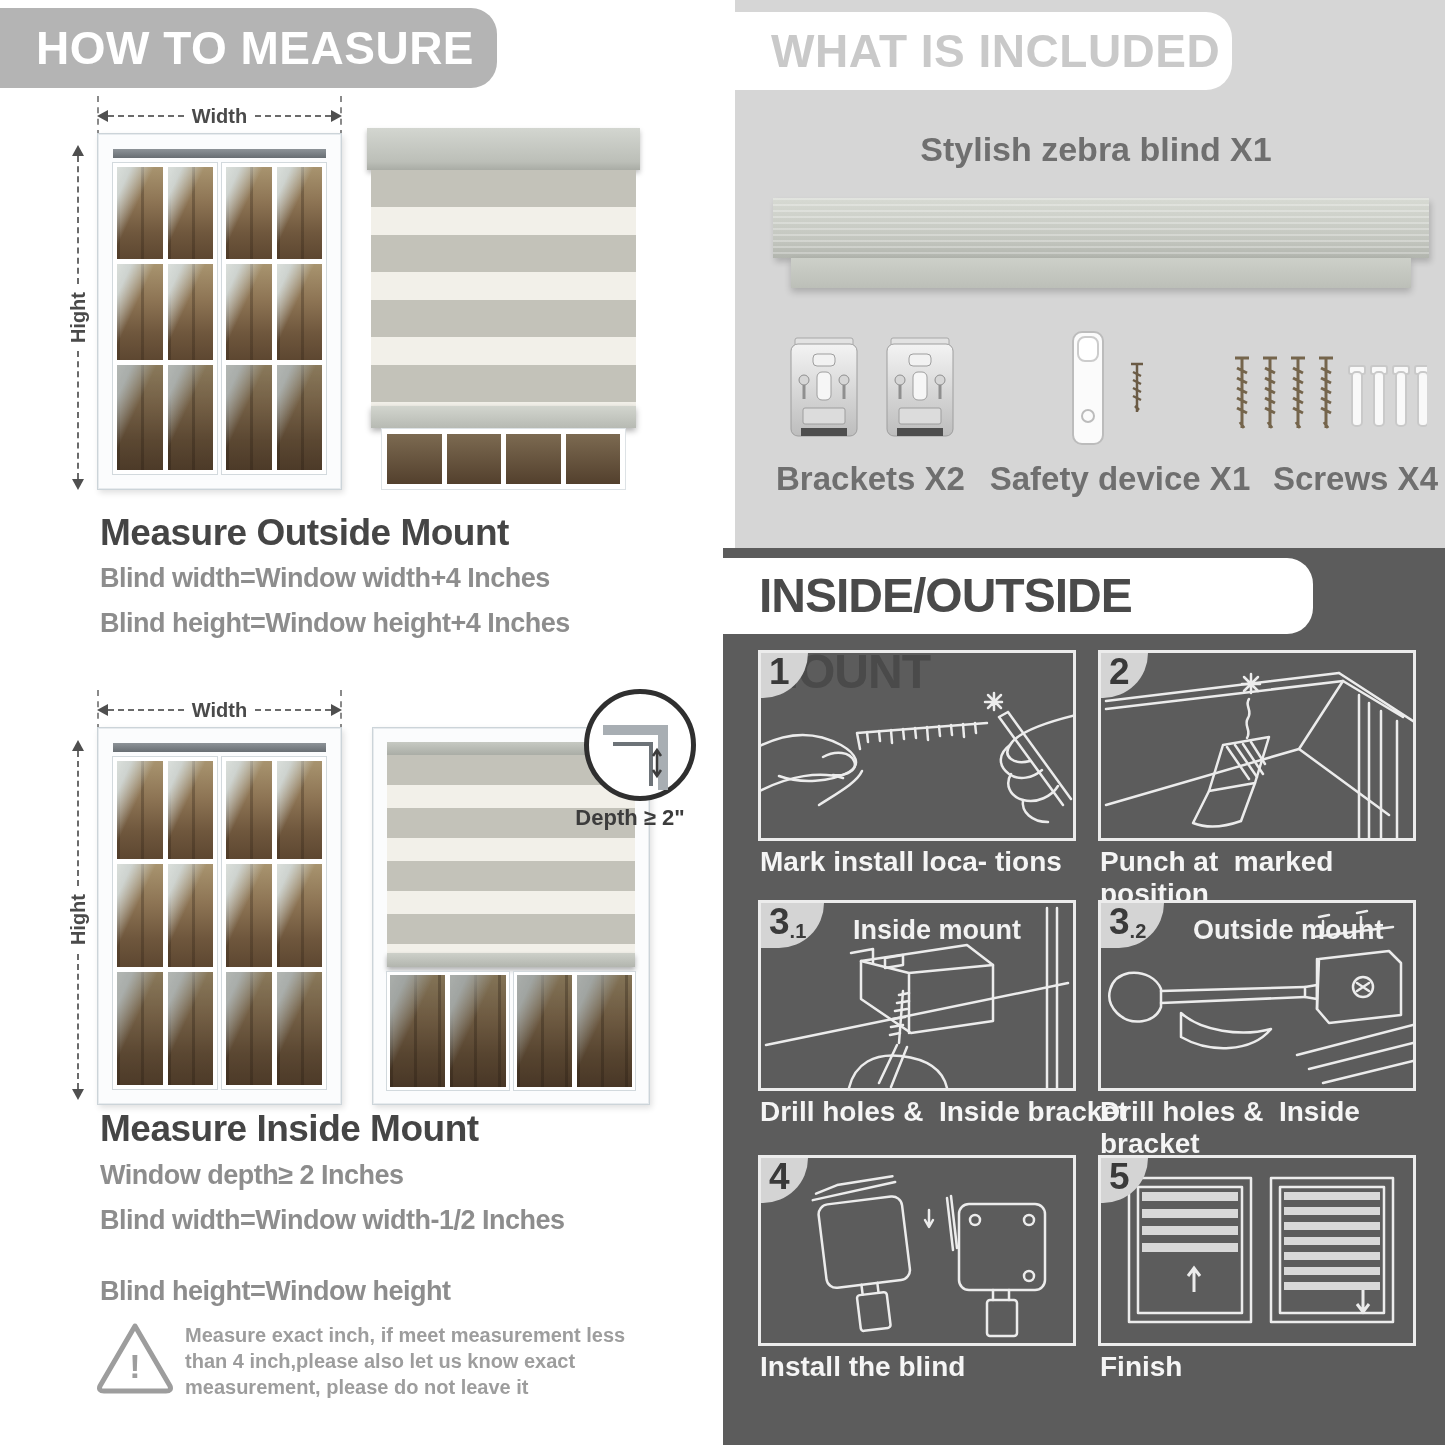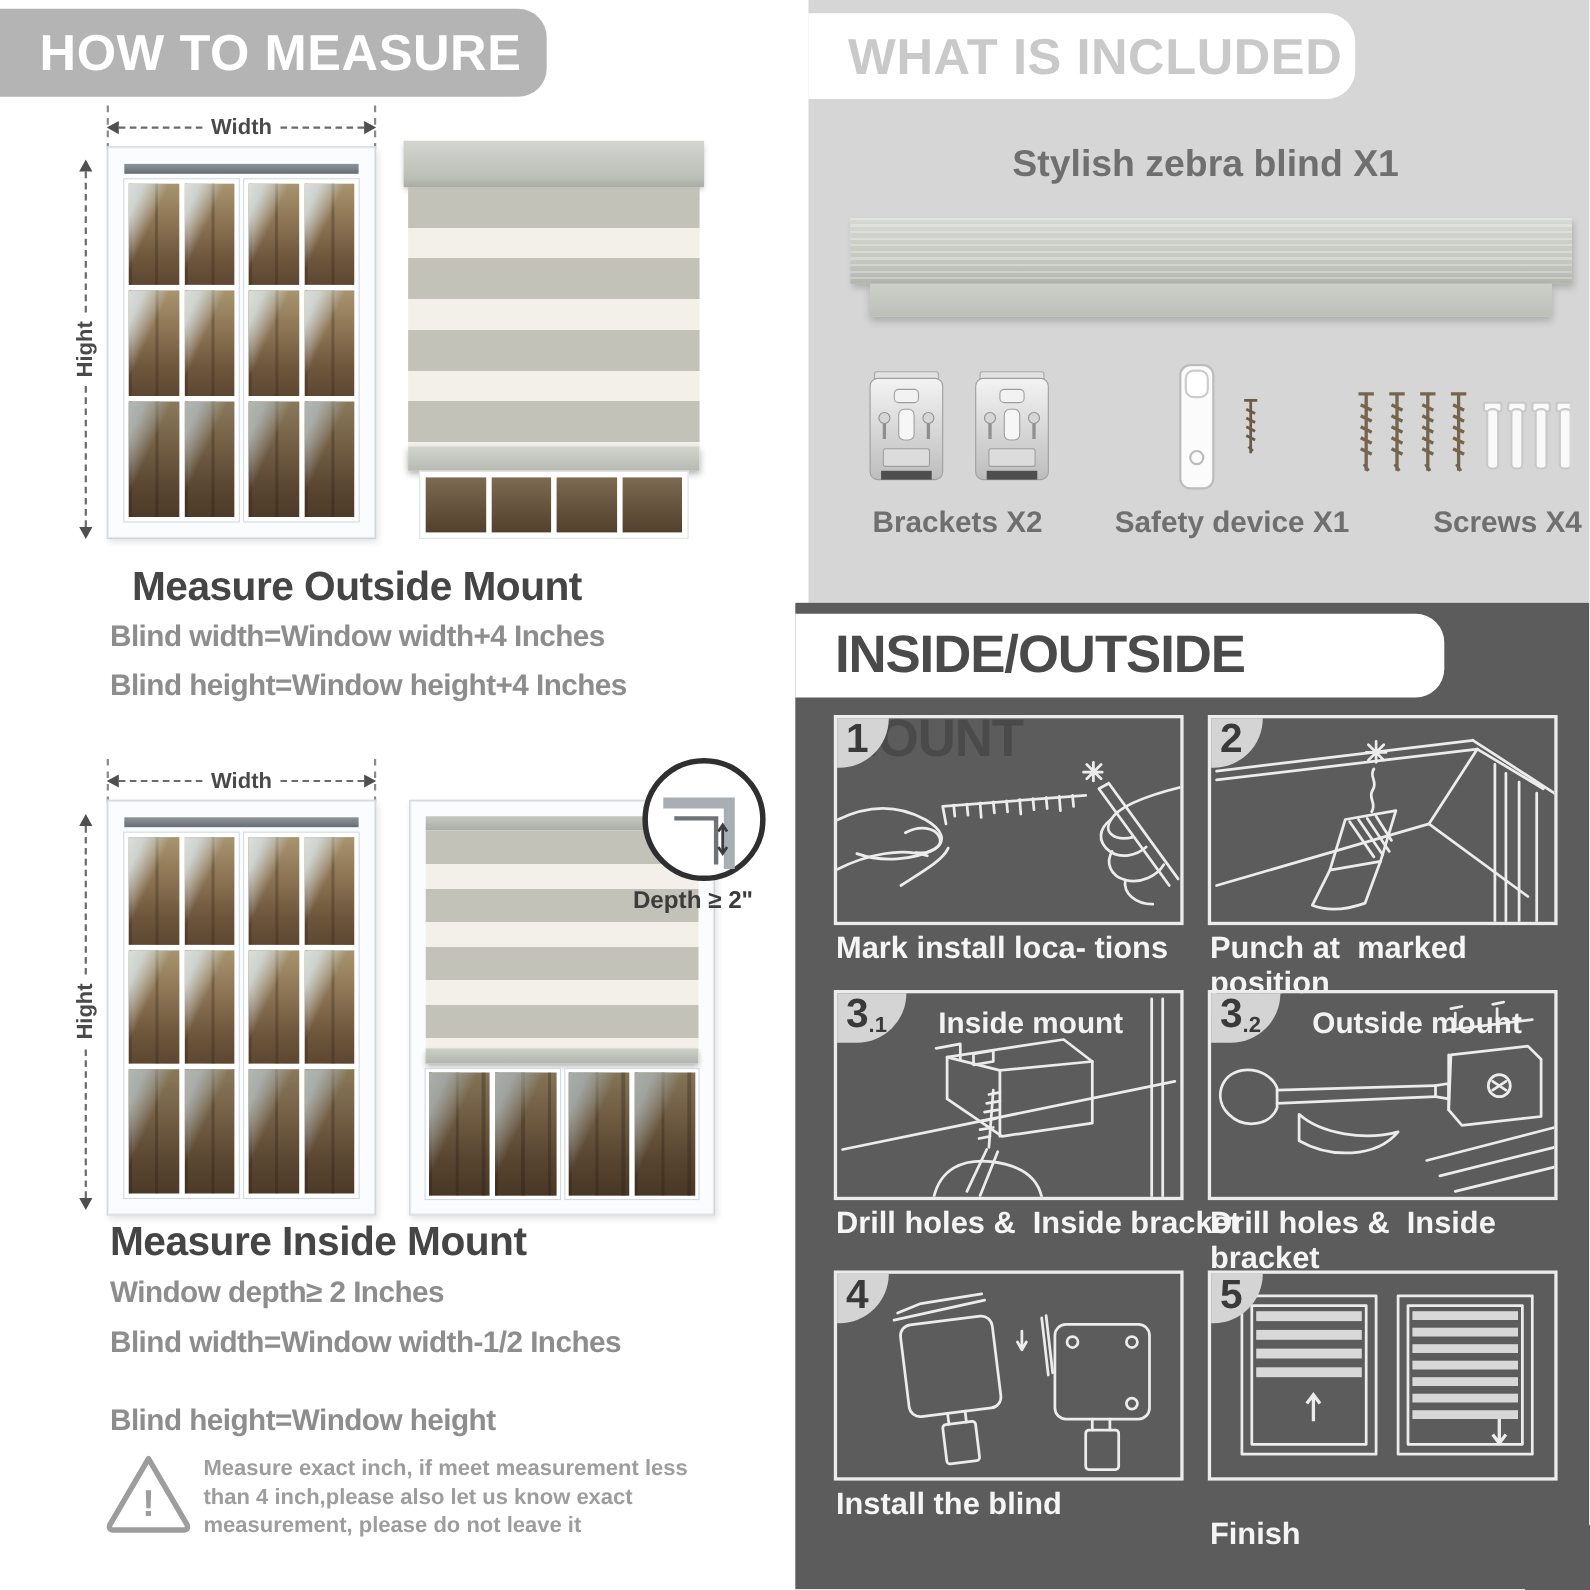--- a/index.html
+++ b/index.html
@@ -68,21 +68,21 @@
   
   .right-col{left:723px;top:0;width:722px;height:1445px;}
   .included{left:12px;top:0;width:722px;height:548px;background:#d6d6d6;}
   .r-banner{background:#ffffff;border-radius:0 26px 26px 0;box-sizing:border-box;}
   .inc-banner-text{font-size:46px;font-weight:bold;color:#c9c9c9;line-height:78px;padding-left:36px;letter-spacing:.5px;}
   .blind-title{font-size:34px;font-weight:bold;color:#6f6f6f;text-align:center;}
   .hr-top{background:linear-gradient(180deg,#d7dad3 0%,#c3c6bf 70%,#b2b5ae 100%);
     box-shadow:2px 4px 6px rgba(0,0,0,.18);}
   .hr-top:after{content:"";position:absolute;inset:0;background:repeating-linear-gradient(180deg,rgba(255,255,255,.28) 0 2px,rgba(0,0,0,0) 2px 6px);}
   .hr-bot{background:linear-gradient(180deg,#cdd0c9,#bcbfb8);box-shadow:0 4px 7px rgba(0,0,0,.2);}
-  .item-label{font-size:27px;font-weight:bold;color:#6f6f6f;text-align:center;}
+  .item-label{font-size:33px;font-weight:bold;color:#6f6f6f;text-align:center;}
 
   .mount{left:0;top:548px;width:722px;height:897px;background:#5c5c5c;}
   .mount-banner-text{font-size:48px;font-weight:bold;color:#4a4a4a;line-height:76px;padding-left:36px;letter-spacing:-1px;}
   .panel{position:absolute;width:312px;height:185px;border:3px solid #ececec;box-sizing:content-box;}
   .badge{position:absolute;top:0;left:0;background:#d4d4d4;color:#3a3a3a;
     border-radius:0 0 54px 0;padding:0 18px 8px 8px;line-height:1;}
   .badge .num{font-size:37px;font-weight:bold;}
   .badge .sub{font-size:20px;font-weight:bold;position:relative;top:4px;}
   .ptitle{position:absolute;left:92px;top:12px;color:#f2f2f2;font-size:27px;font-weight:bold;}
   .caption{position:absolute;color:#f5f5f5;font-size:28px;font-weight:bold;white-space:pre-wrap;}
@@ -140,21 +140,21 @@
     <div class="fabric" style="position:absolute;left:4px;top:42px;width:calc(100% - 8px);height:236px;"></div>
     <div class="rail" style="position:absolute;left:4px;top:278px;width:calc(100% - 8px);height:22px;"></div>
     <div class="bw" style="position:absolute;left:14px;top:300px;width:calc(100% - 28px);height:62px;">
       <div class="p"></div>
         <div class="p"></div>
         <div class="p"></div>
         <div class="p"></div>
     </div>
   </div>
 
-  <div class="abs m-heading" style="left:100px;top:512px;margin-left:20px;">Measure Outside Mount</div>
+  <div class="abs m-heading" style="left:100px;top:512px;">Measure Outside Mount</div>
   <div class="abs m-line" style="left:100px;top:563px;">Blind width=Window width+4 Inches</div>
   <div class="abs m-line" style="left:100px;top:608px;">Blind height=Window height+4 Inches</div>
 
   <div class="abs harrow" style="left:97px;top:698px;width:245px;">
     <span class="tri-l"></span>
     <span class="dash"></span>
     <span class="lbl">Width</span>
     <span class="dash"></span>
     <span class="tri-r"></span>
   </div>
@@ -442,16 +442,16 @@
             <rect x="183" y="64" width="96" height="8"></rect>
               <rect x="183" y="79" width="96" height="8"></rect>
             <rect x="183" y="94" width="96" height="8"></rect>
               <rect x="183" y="109" width="96" height="8"></rect>
             <rect x="183" y="124" width="96" height="8"></rect>
           </g>
           <path d="M262,132 L262,152 M256,146 l6,8 6,-8" stroke="#ececec" stroke-width="3" fill="none"></path>
         </svg>
         <div class="badge"><span class="num">5</span><span class="sub"></span></div>
       </div>
-      <div class="caption" style="left:377px;top:803px;margin-top:28px;">Finish</div>
+      <div class="caption" style="left:377px;top:803px;">Finish</div>
     </div>
   </div>
 </div>
 
 </body></html>

